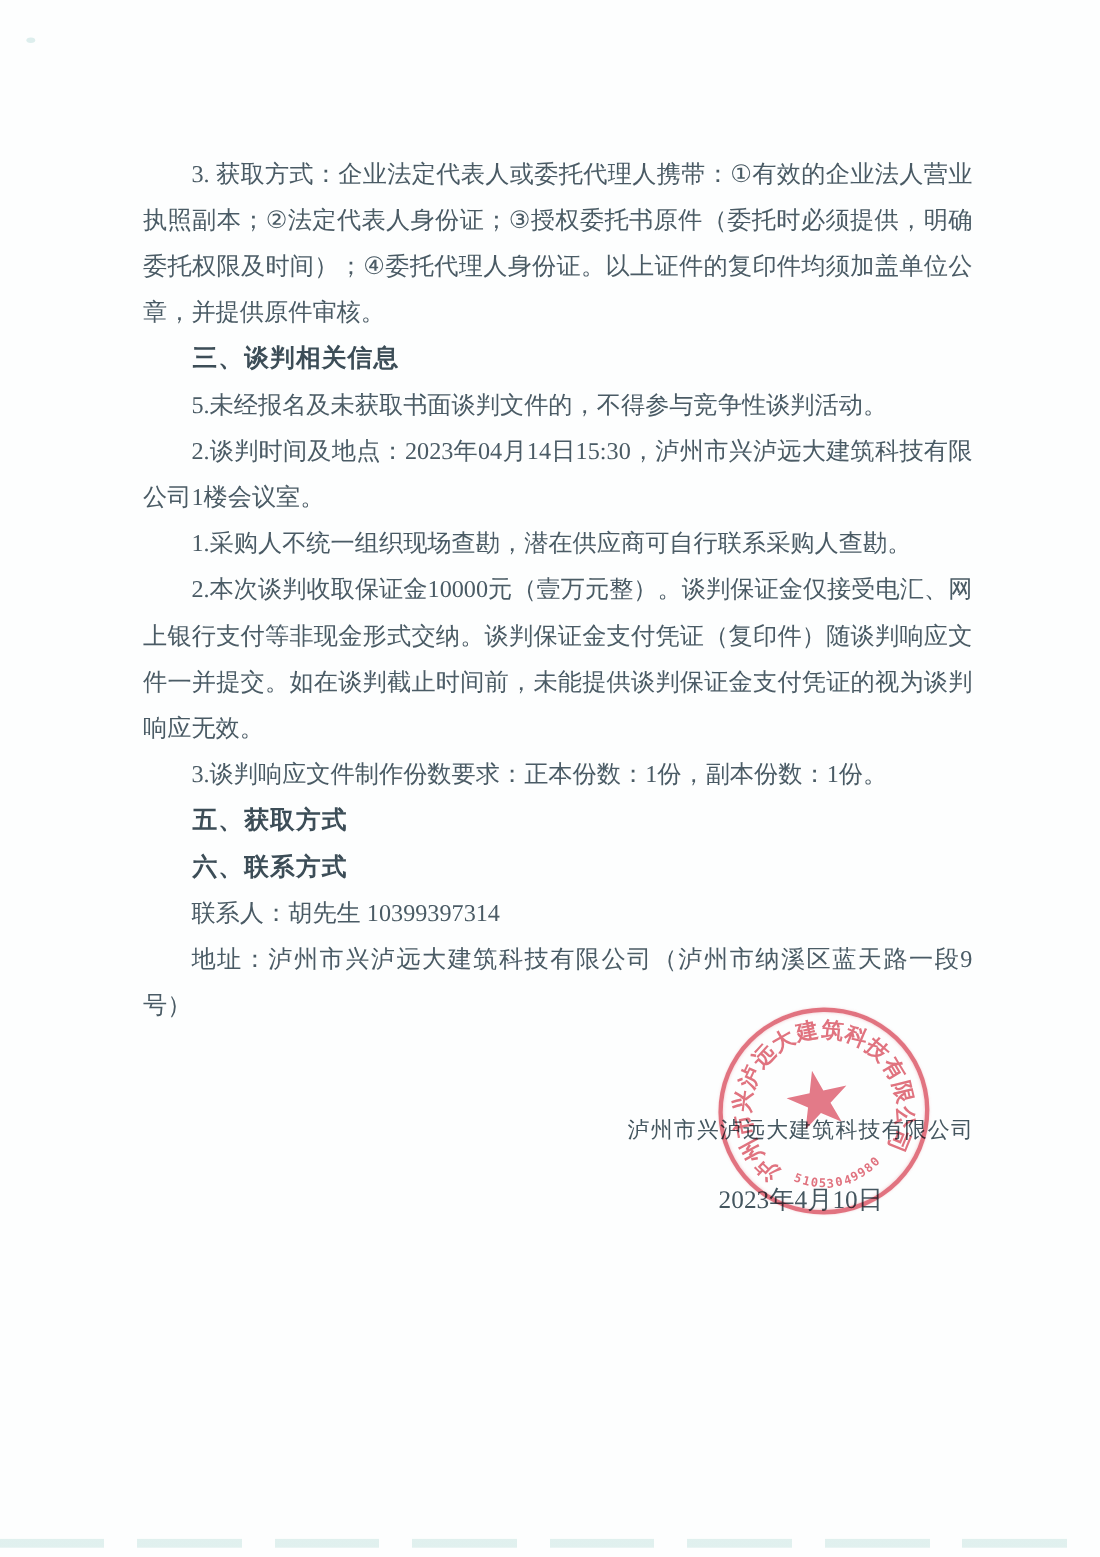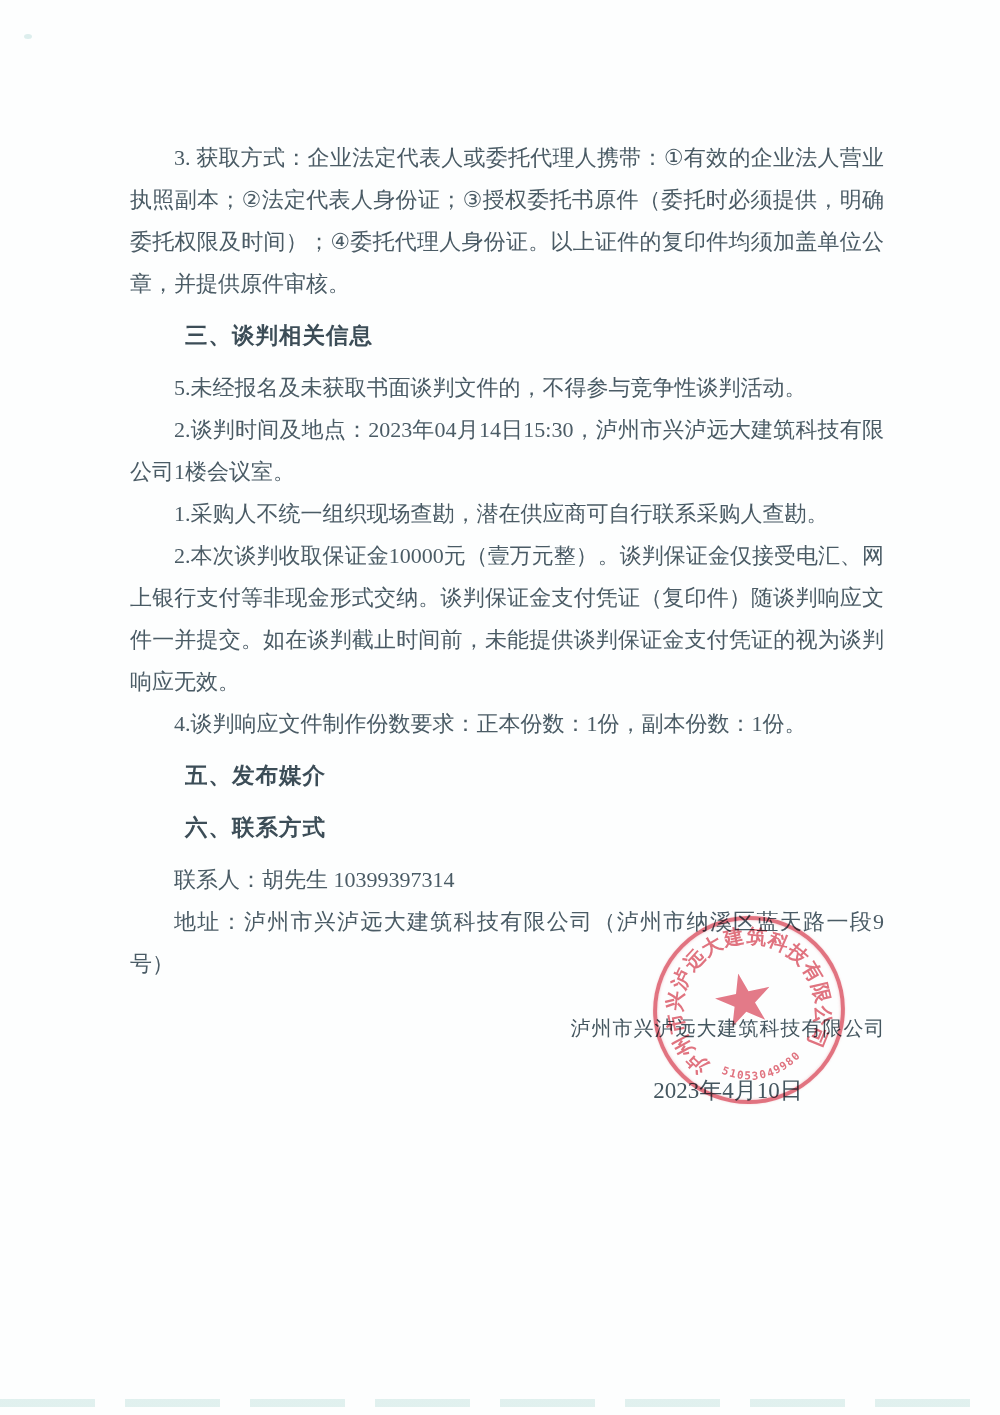--- a/index.html
+++ b/index.html
@@ -9,21 +9,21 @@
     background:#fdfefe;
     font-family:"Liberation Serif","DejaVu Sans",sans-serif;
   }
   .content{
     position:absolute;left:130px;top:137px;width:754px;
     font-size:22px;line-height:42px;color:#4a5b65;
     text-align:justify;
   }
   .content p{margin:0;text-indent:2em;}
   .content h3{
-    margin:10px;font-size:22.5px;font-weight:bold;color:#3c4d57;
+    margin:0;font-size:22.5px;font-weight:bold;color:#3c4d57;
     text-indent:2em;line-height:42px;letter-spacing:1px;
   }
   .signature{
     position:absolute;left:528px;top:1014px;width:400px;
     text-align:center;color:#44565f;
   }
   .sig-company{font-size:20px;line-height:28px;margin-bottom:29px;letter-spacing:1px;}
   .sig-date{font-size:23px;line-height:26px;margin-top:36px;}
   
   .seal{
@@ -69,22 +69,22 @@
 
   <div class="scan-speck"></div>
 
   <div class="content">
     <p>3. 获取方式：企业法定代表人或委托代理人携带：①有效的企业法人营业执照副本；②法定代表人身份证；③授权委托书原件（委托时必须提供，明确委托权限及时间）；④委托代理人身份证。以上证件的复印件均须加盖单位公章，并提供原件审核。</p>
     <h3>三、谈判相关信息</h3>
     <p>5.未经报名及未获取书面谈判文件的，不得参与竞争性谈判活动。</p>
     <p>2.谈判时间及地点：2023年04月14日15:30，泸州市兴泸远大建筑科技有限公司1楼会议室。</p>
     <p>1.采购人不统一组织现场查勘，潜在供应商可自行联系采购人查勘。</p>
     <p>2.本次谈判收取保证金10000元（壹万元整）。谈判保证金仅接受电汇、网上银行支付等非现金形式交纳。谈判保证金支付凭证（复印件）随谈判响应文件一并提交。如在谈判截止时间前，未能提供谈判保证金支付凭证的视为谈判响应无效。</p>
-    <p>4.谈判响应文件制作份数要求：正本份数：1份，副本份数：1份。</p>
-    <h3>五、发布媒介</h3>
+    <p>3.谈判响应文件制作份数要求：正本份数：1份，副本份数：1份。</p>
+    <h3>五、获取方式</h3>
     <h3>六、联系方式</h3>
     <p>联系人：胡先生 10399397314</p>
     <p>地址：泸州市兴泸远大建筑科技有限公司（泸州市纳溪区蓝天路一段9号）</p>
   </div>
 
   <div class="signature">
     <div class="sig-company">泸州市兴泸远大建筑科技有限公司</div>
     <div class="sig-date">2023年4月10日</div>
   </div>
 

